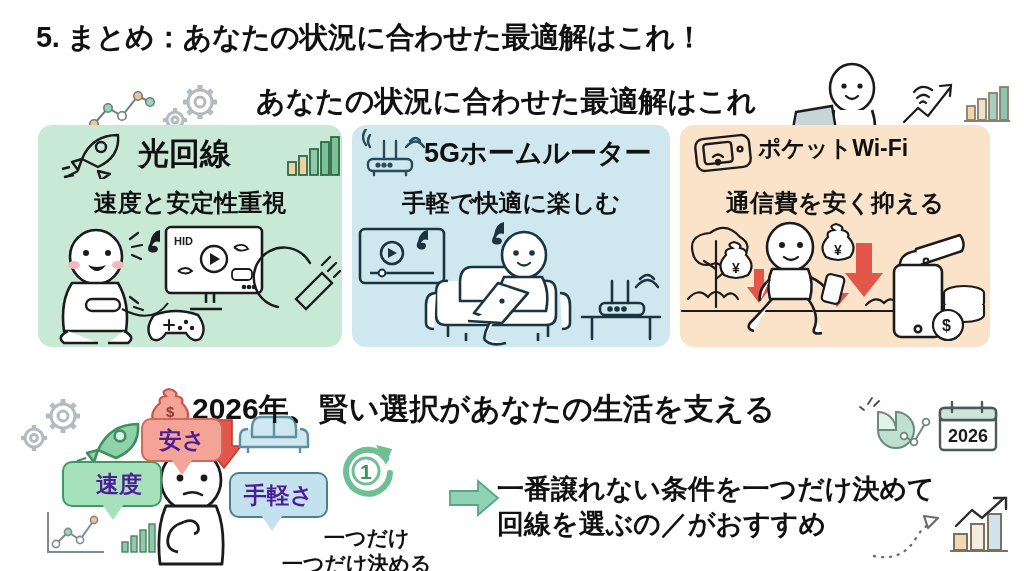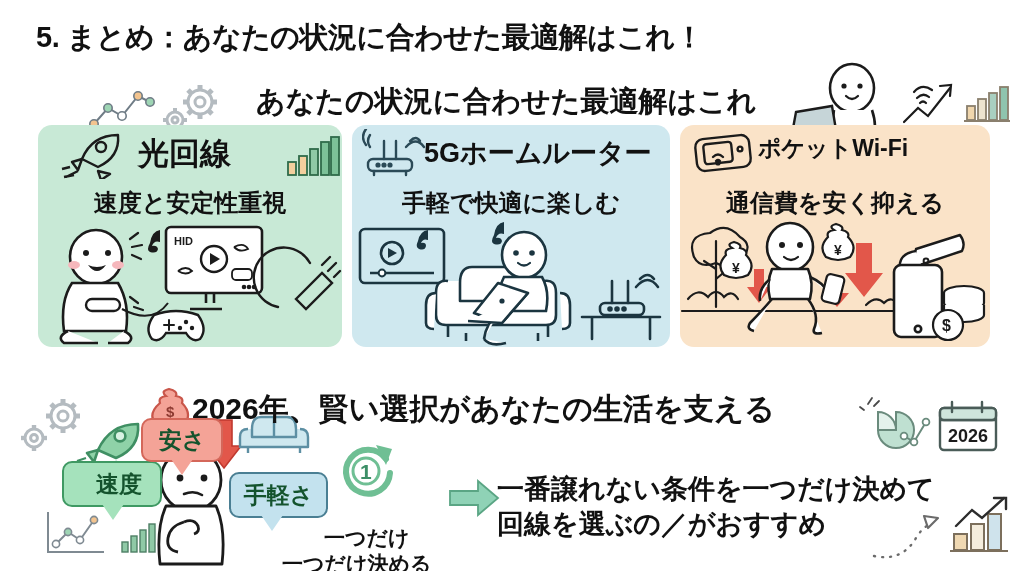--- a/index.html
+++ b/index.html
@@ -32,21 +32,21 @@
   .card-art{position:absolute;top:96px;left:0;width:100%;height:126px;}
 
   
   .headline{position:absolute;left:192px;top:377px;font-size:30px;font-weight:bold;
             color:#111;white-space:nowrap;margin-top:12px;}
   .reco{position:absolute;left:497px;top:456px;font-size:27px;font-weight:bold;
         color:#111;line-height:1.30;white-space:nowrap;margin-top:16px;}
 
   
   .bub{position:absolute;border-radius:10px;border:2.5px solid;
-       font-size:23px;font-weight:bold;color:#14532d;
+       font-size:23px;font-weight:bold;color:#4c1d95;
        display:flex;align-items:center;justify-content:center;}
   .bub .tail{position:absolute;bottom:-15px;left:38px;width:0;height:0;
              border-left:11px solid transparent;border-right:11px solid transparent;}
   .bub-speed{left:62px;top:461px;width:82px;height:42px;background:#a5e2bc;border-color:#3f9963;padding-left:14px;}
   .bub-speed .tail{border-top:16px solid #a5e2bc;}
   .bub-cheap{left:141px;top:418px;width:78px;height:40px;background:#f4a397;border-color:#d4675a;}
   .bub-cheap .tail{border-top:16px solid #f4a397;left:28px;}
   .bub-easy{left:229px;top:459px;width:95px;height:42px;background:#c3e2ee;border-color:#4a7f93;margin-top:13px;}
   .bub-easy .tail{border-top:16px solid #c3e2ee;left:30px;}
 

